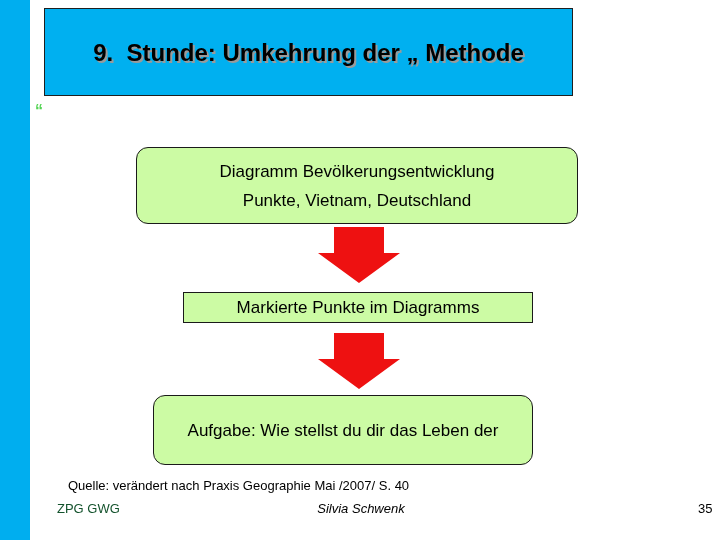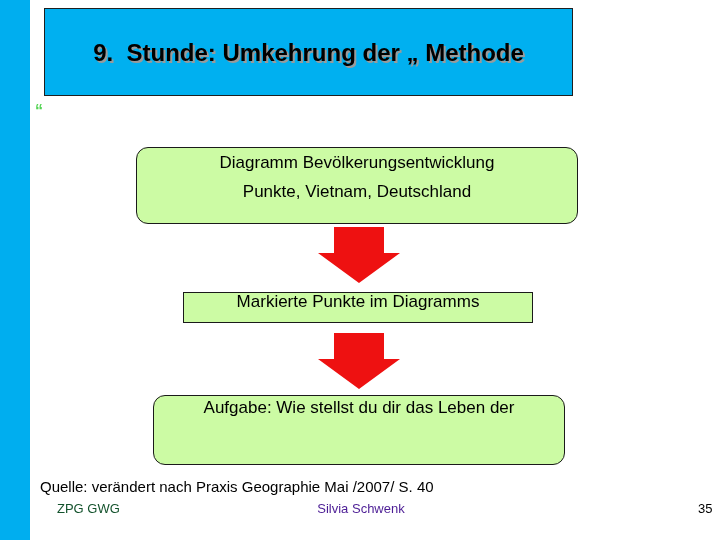--- a/index.html
+++ b/index.html
@@ -40,53 +40,53 @@
     color: #55d455; font-size: 16px; font-weight: bold;
     line-height: 16px;
   }
 
   .flow-box {
     position: absolute;
     background: var(--box_green);
     border: 1px solid #1a1a1a;
     box-sizing: border-box;
     display: flex; flex-direction: column;
-    align-items: center; justify-content: flex-start;
+    align-items: center; justify-content: center;
     text-align: center;
     color: #000;
   }
   .flow-box .line { font-size: 17px; white-space: pre; }
 
   .box-1 { left: 136px; top: 147px; width: 442px; height: 77px; border-radius: 12px; }
   .box-1 .line { line-height: 29px; }
 
   .box-2 { left: 183px; top: 292px; width: 350px; height: 31px; }
   .box-2 .line { line-height: 18px; }
 
-  .box-3 { left: 153px; top: 395px; width: 412px; height: 70px; border-radius: 12px; }
+  .box-3 { left: 153px; top: 395px; width: 380px; height: 70px; border-radius: 12px; }
   .box-3 .line { line-height: 23px; }
 
   .down-arrow { position: absolute; width: 82px; height: 56px; }
   .arrow-1 { left: 318px; top: 227px; }
   .arrow-2 { left: 318px; top: 333px; }
   .down-arrow polygon { fill: var(--arrow_red); }
 
   .source-note {
-    position: absolute; left: 40px; top: 478px;
-    font-size: 15px; color: #000;
+    position: absolute; left: 68px; top: 478px;
+    font-size: 13px; color: #000;
   }
 
   .footer-left {
     position: absolute; left: 57px; top: 501px;
     font-size: 13px; color: #14532d;
   }
   .footer-center {
     position: absolute; left: 261px; top: 501px;
     width: 200px; text-align: center;
-    font-size: 13px; color: #4c1d95;
+    font-size: 13px; color: #000000; font-style: italic;
   }
   .footer-page {
     position: absolute; left: 653px; top: 501px;
     font-size: 13px; color: #000; margin-left: 45px;
   }
 </style>
 </head>
 <body>
 
 <div class="slide">

